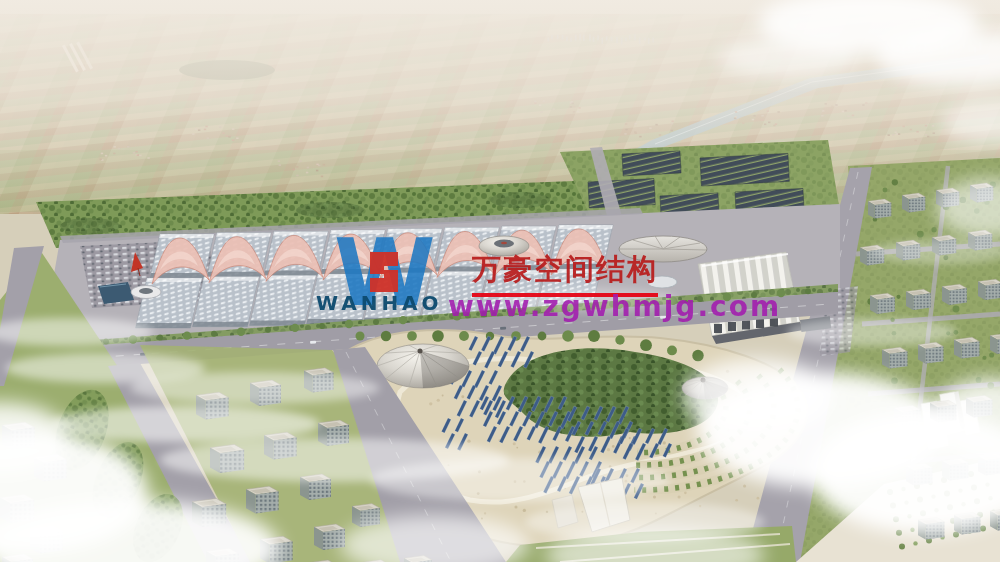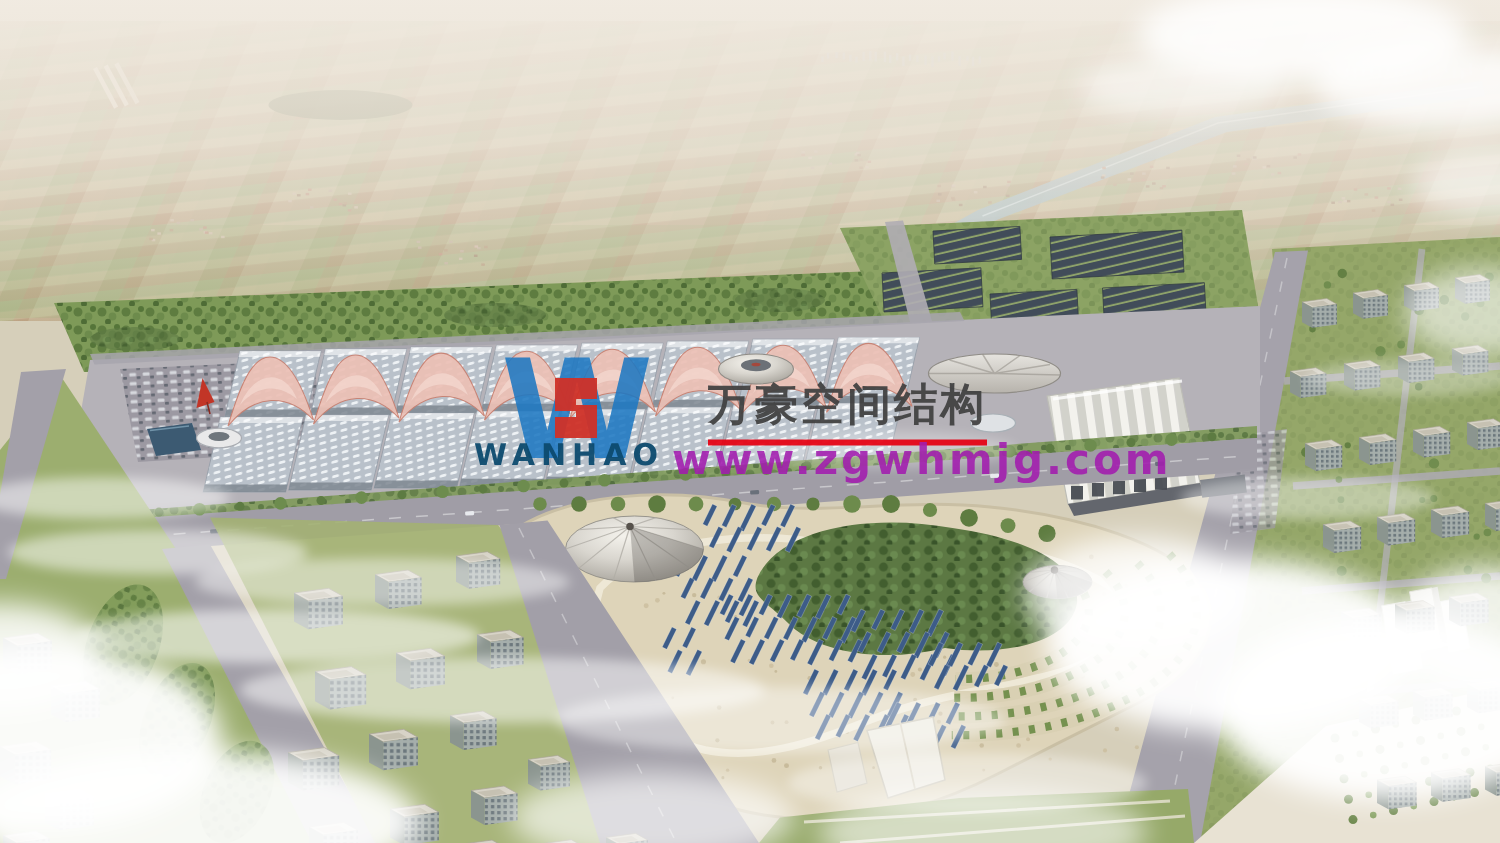--- a/index.html
+++ b/index.html
@@ -6,21 +6,21 @@
   .stage{position:relative;width:1000px;height:562px;overflow:hidden;
          font-family:"DejaVu Sans","Liberation Sans",sans-serif;background:#ddd5c2;}
   .stage svg.scene{position:absolute;left:0;top:0;}
   .wm{position:absolute;pointer-events:none;white-space:nowrap;}
   .wm-logo-w{left:334px;top:228px;font-size:92px;font-weight:bold;line-height:1;
              color:#1e78c2;opacity:.88;letter-spacing:0;}
   .wm-logo-glyph{left:366px;top:250px;width:34px;height:44px;opacity:.95;}
   .wm-logo-text{left:316px;top:291px;font-size:20px;font-weight:bold;letter-spacing:4px;
                 color:#0c4a6e;opacity:.95;}
   .wm-cn{left:472px;top:250px;font-size:29px;font-weight:bold;letter-spacing:2px;
-         color:#404040;opacity:.93;border-bottom:4px solid #e60112;padding-bottom:3px;}
+         color:#b91c1c;opacity:.93;border-bottom:4px solid #e60112;padding-bottom:3px;}
   .wm-url{left:448px;top:290px;font-size:28px;font-weight:bold;letter-spacing:2px;
           color:#a21caf;opacity:.88;}
 </style>
 </head>
 <body>
 
 <div class="stage">
 <svg class="scene" width="1000" height="562" viewBox="0 0 1000 562">
 <defs>
   <linearGradient id="hazeG" x1="0" y1="0" x2="0" y2="1">

